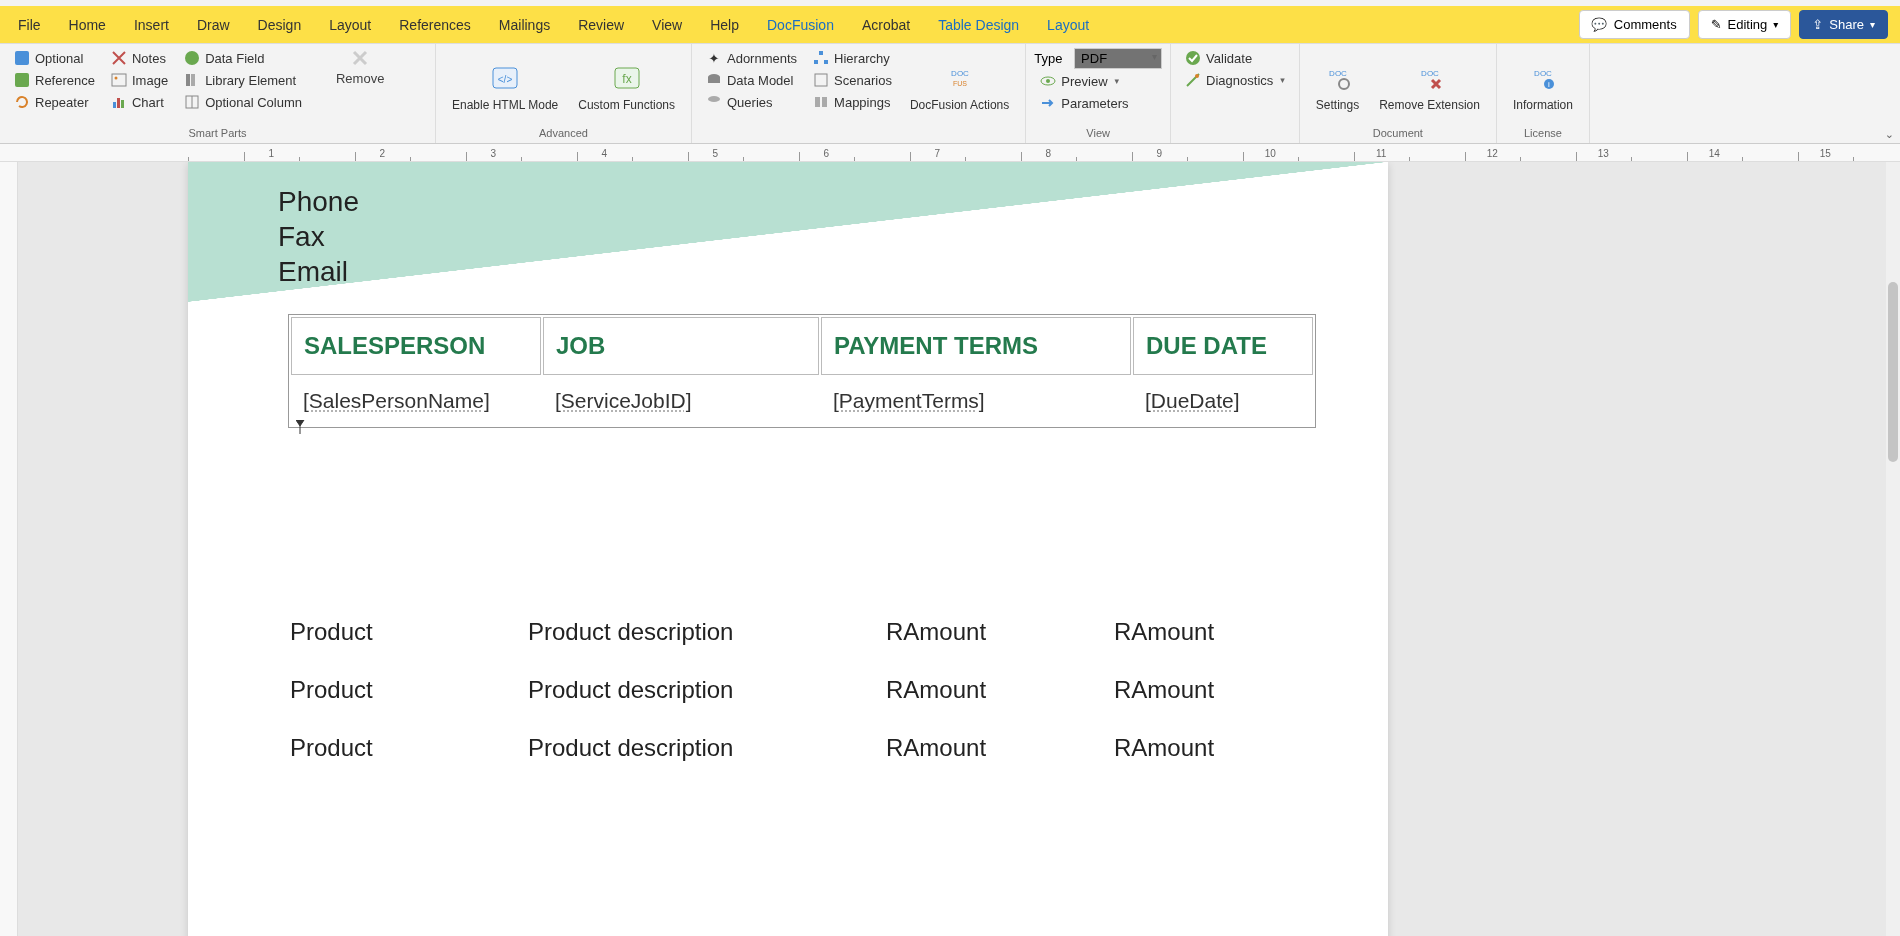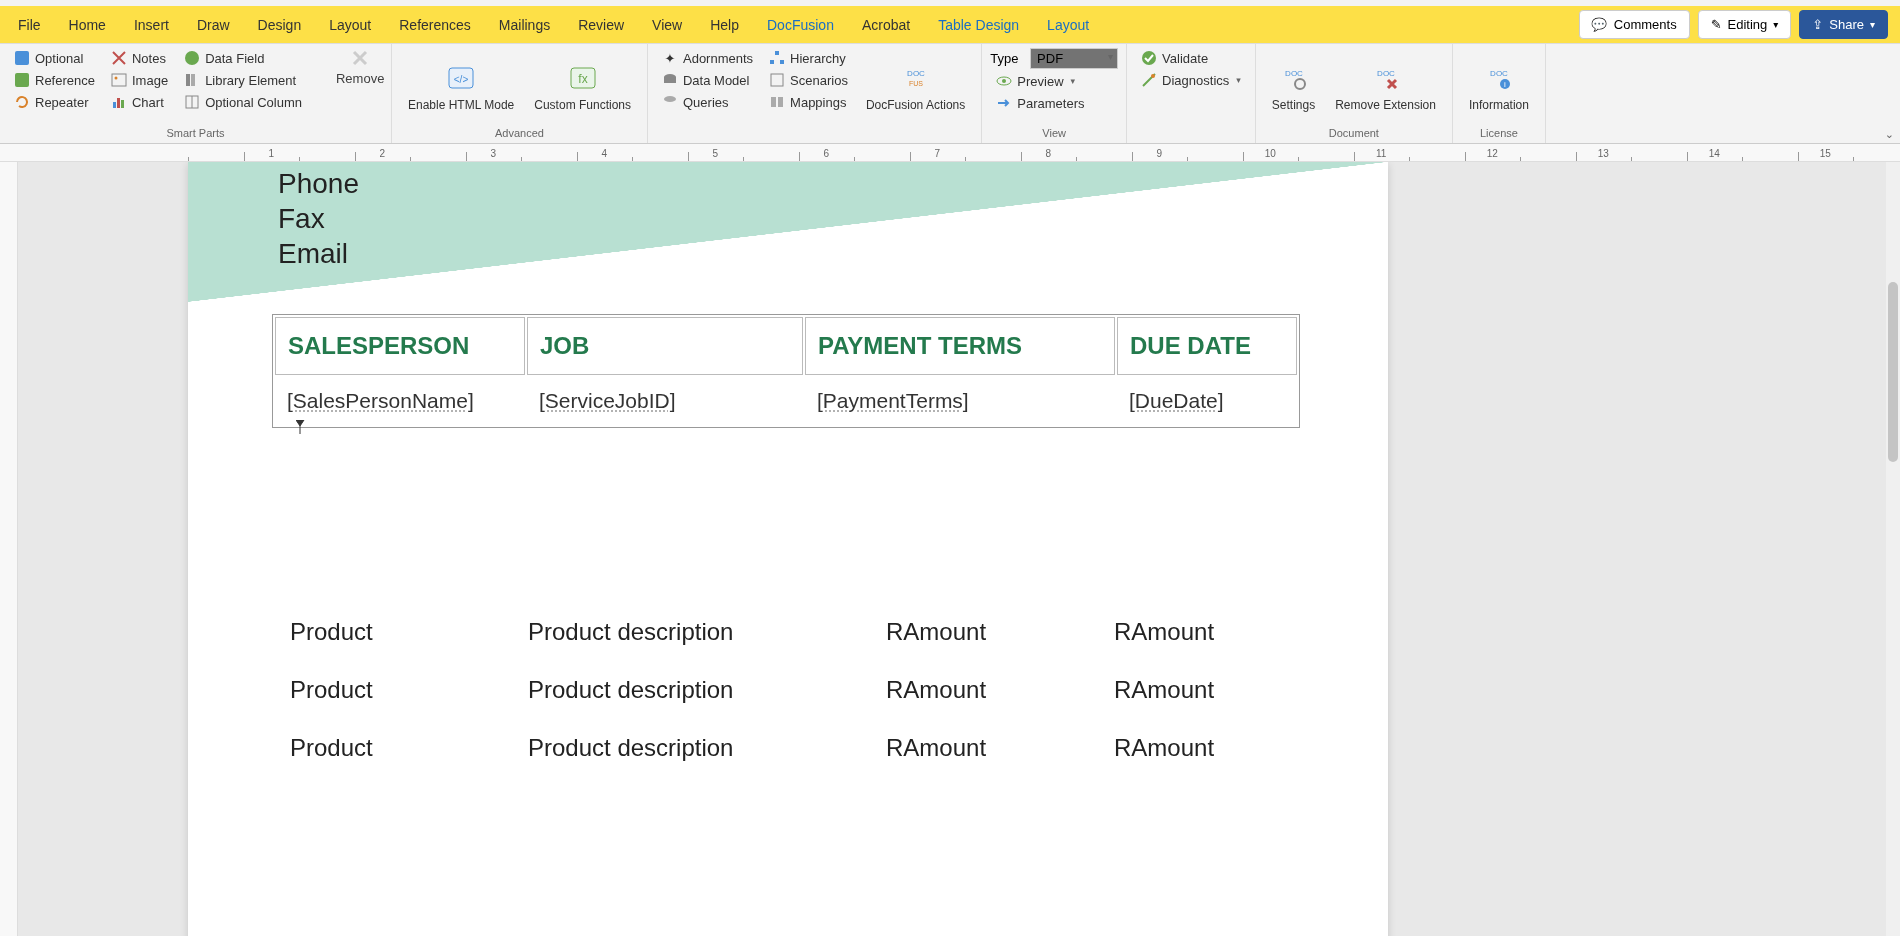--- a/index.html
+++ b/index.html
@@ -28,23 +28,23 @@
 .type-select::after { content:'▾'; position:absolute; right:4px; top:2px; font-size:10px; color:#666; }
 .drop-arrow { font-size:9px; color:#666; margin-left:2px; }
 .ruler { height:18px; background:#f8f8f8; border-bottom:1px solid #ddd; position:relative; padding-left:24px; overflow:hidden; }
 .ruler-inner { position:absolute; left:188px; top:0; height:18px; display:flex; align-items:center; }
 .ruler-mark { width:55.5px; position:relative; font-size:10px; color:#666; text-align:center; }
 .ruler-mark::before { content:''; position:absolute; left:0; top:4px; width:1px; height:10px; background:#999; }
 .vruler { position:absolute; left:0; top:162px; width:18px; bottom:0; background:#f8f8f8; border-right:1px solid #ddd; }
 .doc-area { position:absolute; left:18px; right:14px; top:162px; bottom:0; background:#e8e8e8; overflow:hidden; }
 .page { position:absolute; left:170px; top:0; width:1200px; background:#fff; box-shadow:0 2px 8px rgba(0,0,0,.15); height:1200px; }
 .header-tri { position:absolute; left:0; top:0; width:1200px; height:140px; background:linear-gradient(to bottom right, #b8e0d2 0%, #b8e0d2 49.9%, transparent 50%); }
-.header-text { position:absolute; left:90px; top:4px; font-family:Arial,sans-serif; color:#222; }
+.header-text { position:absolute; left:90px; top:22px; font-family:Arial,sans-serif; color:#222; }
 .header-text div { font-size:28px; line-height:1.25; }
-.info-table { position:absolute; left:84px; top:152px; border:1px solid #999; }
+.info-table { position:absolute; left:100px; top:152px; border:1px solid #999; }
 .info-table thead th { background:#fff; color:#247a4d; font-size:24px; font-weight:700; text-align:left; padding:14px 12px; border:1px solid #bbb; font-family:Arial,sans-serif; }
 .info-table tbody td { padding:12px 12px; font-size:21px; color:#333; font-family:Arial,sans-serif; }
 .field-ph { color:#333; text-decoration:underline dotted rgba(0,0,0,.3); }
 .items-head { position:absolute; left:96px; top:370px; width:1020px; border-bottom:1.5px solid #555; }
 .items-head th { color:#247a4d; font-size:24px; font-weight:700; text-align:left; padding:10px 4px 12px 4px; font-family:Arial,sans-serif; }
 .items-rows { position:absolute; left:96px; top:440px; width:1020px; }
 .items-rows td { font-size:24px; font-weight:400; color:#222; padding:14px 4px; font-family:Arial,sans-serif; }
 .scrollbar { position:absolute; right:0; top:162px; width:14px; bottom:0; background:#f0f0f0; }
 .scrollbar-thumb { position:absolute; left:2px; width:10px; height:180px; top:120px; background:#c4c4c4; border-radius:5px; }
 .cursor-caret { position:absolute; width:10px; height:14px; }
@@ -84,21 +84,21 @@
     <div class="pill-btn share">
         <span>⇪</span>
         <span>Share</span>
         <span class="chev">▾</span>
       </div>
   </div>
 </div>
 
 <div class="ribbon">
 
-  <div class="ribbon-group" style="width:392px">
+  <div class="ribbon-group" style="width:436px">
     <div class="ribbon-group-body">
       <div class="rcol">
         <div class="ritem">
             <span class="ricon">
               <svg width="16" height="16">
                 <rect x="1" y="1" width="14" height="14" fill="#4a90d9" rx="2"></rect>
               </svg>
             </span>
             <span>Optional</span>
           </div>

